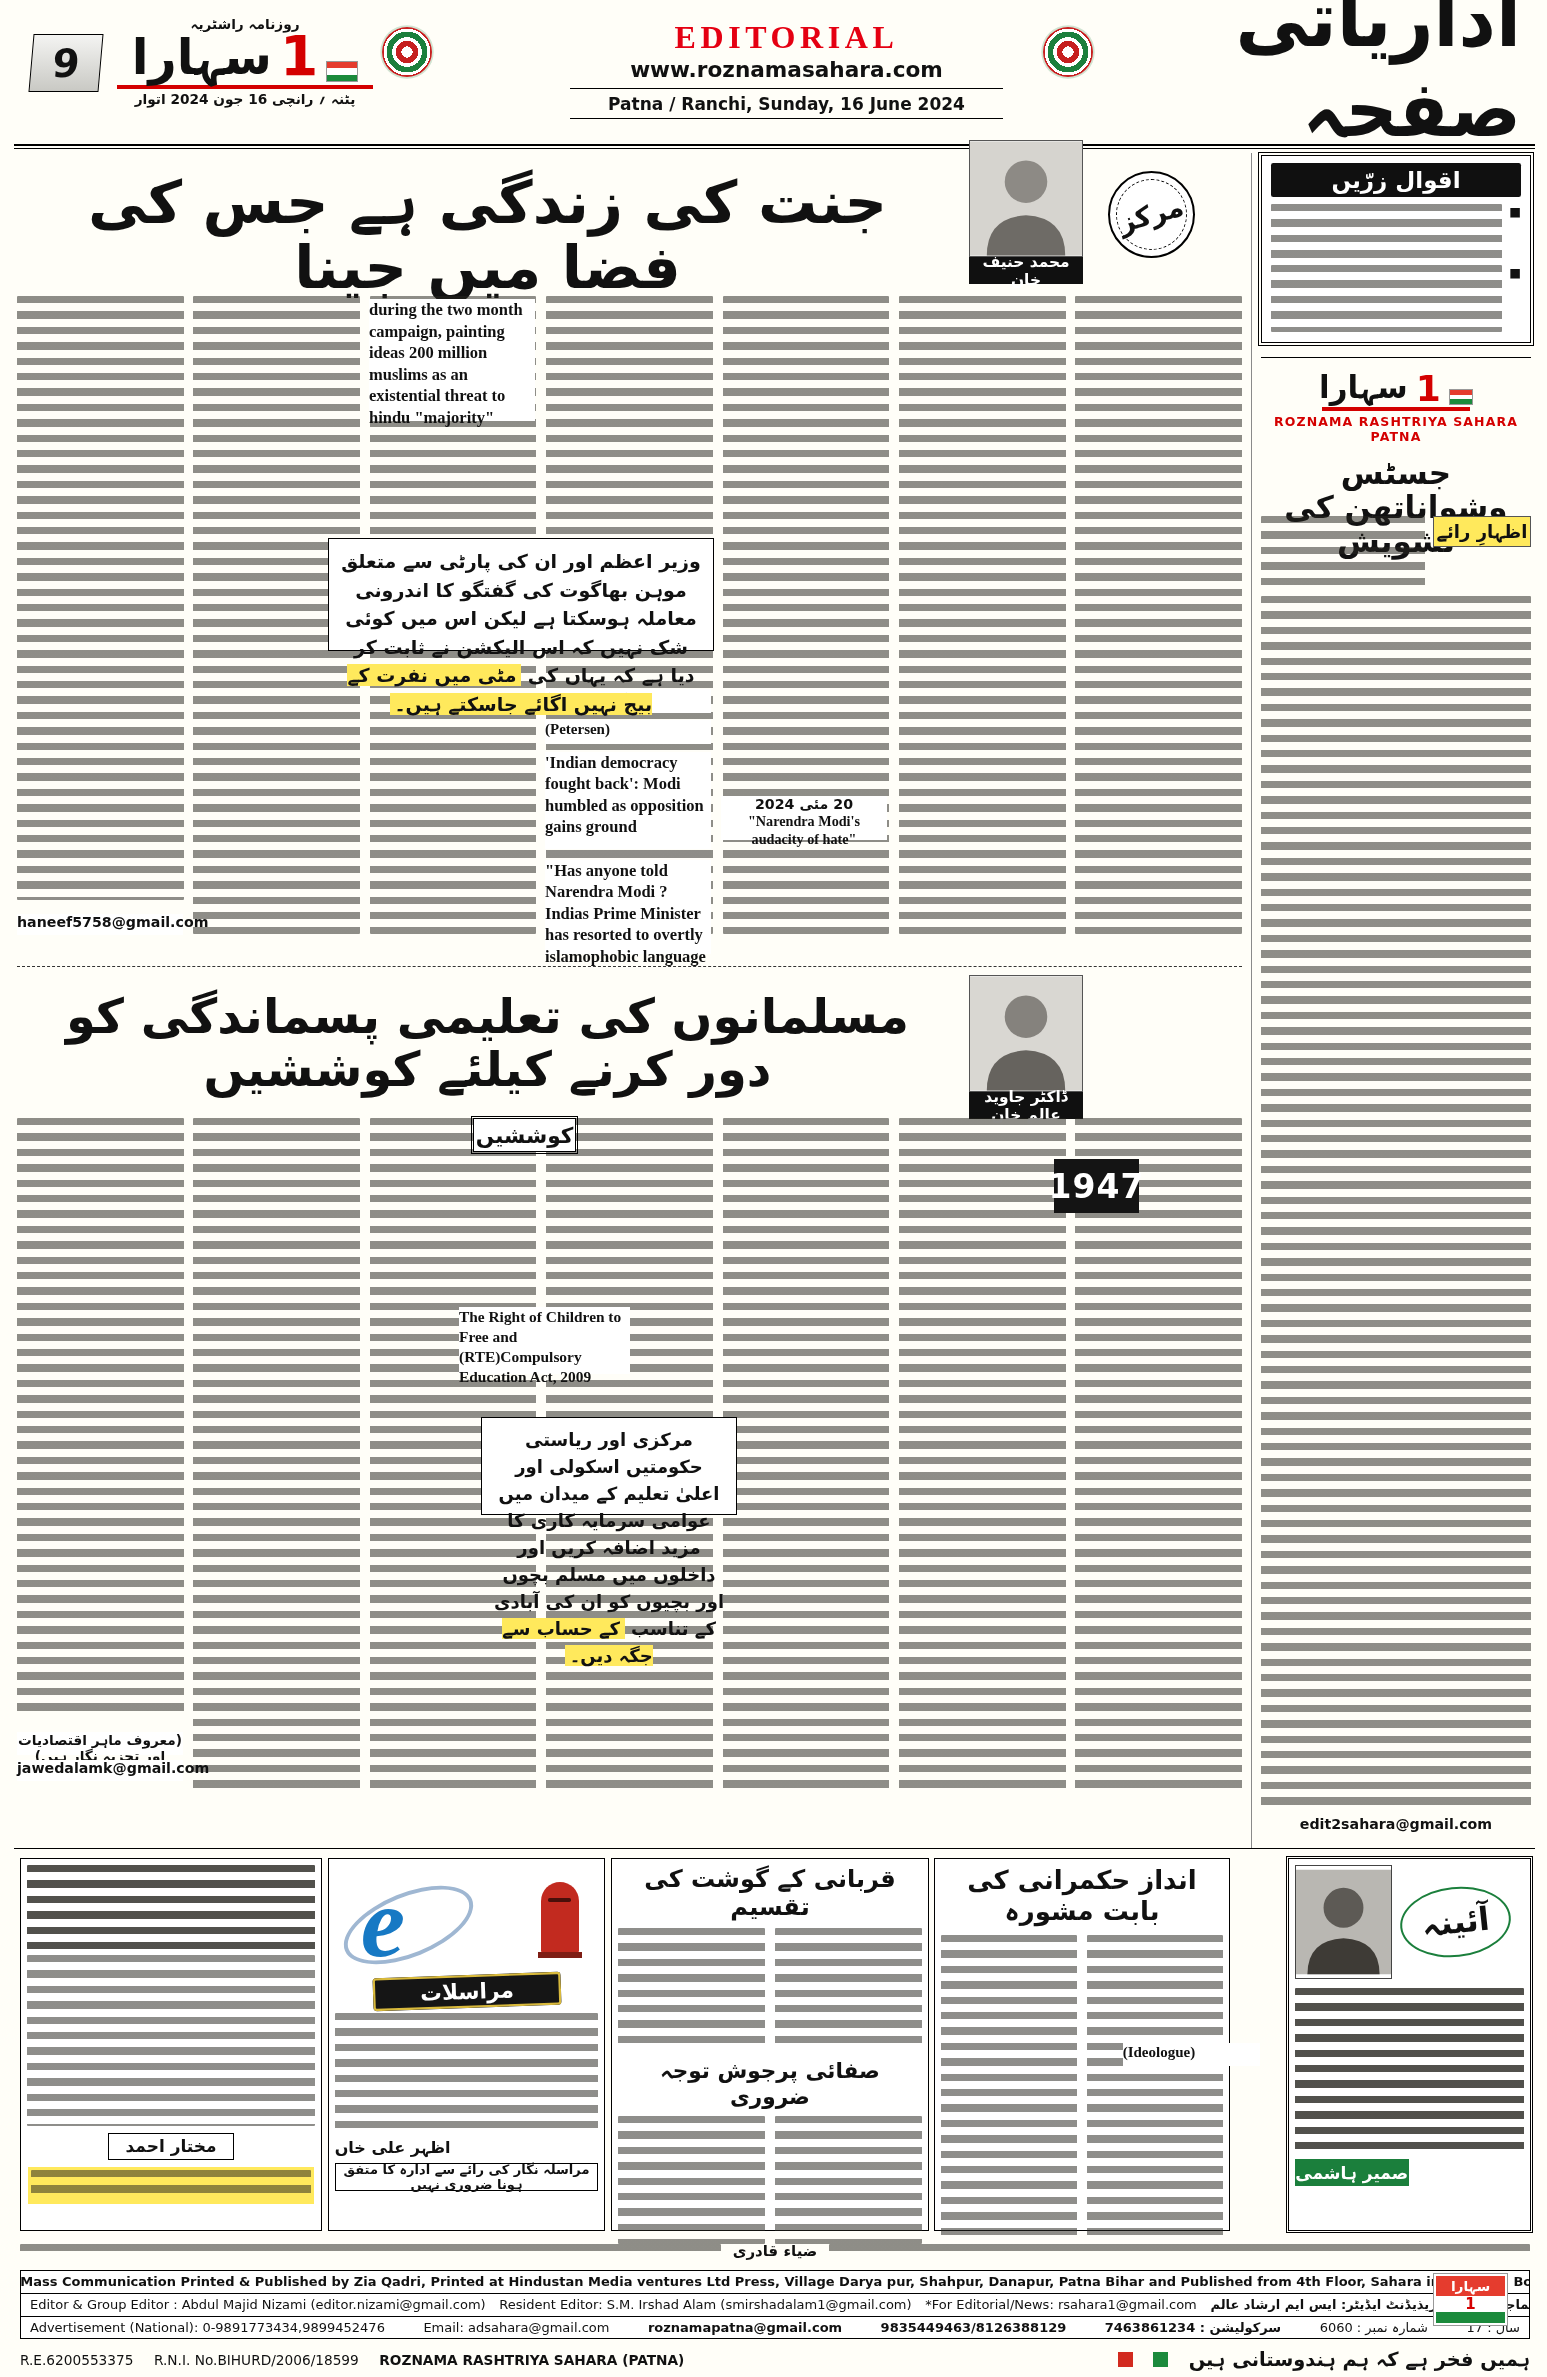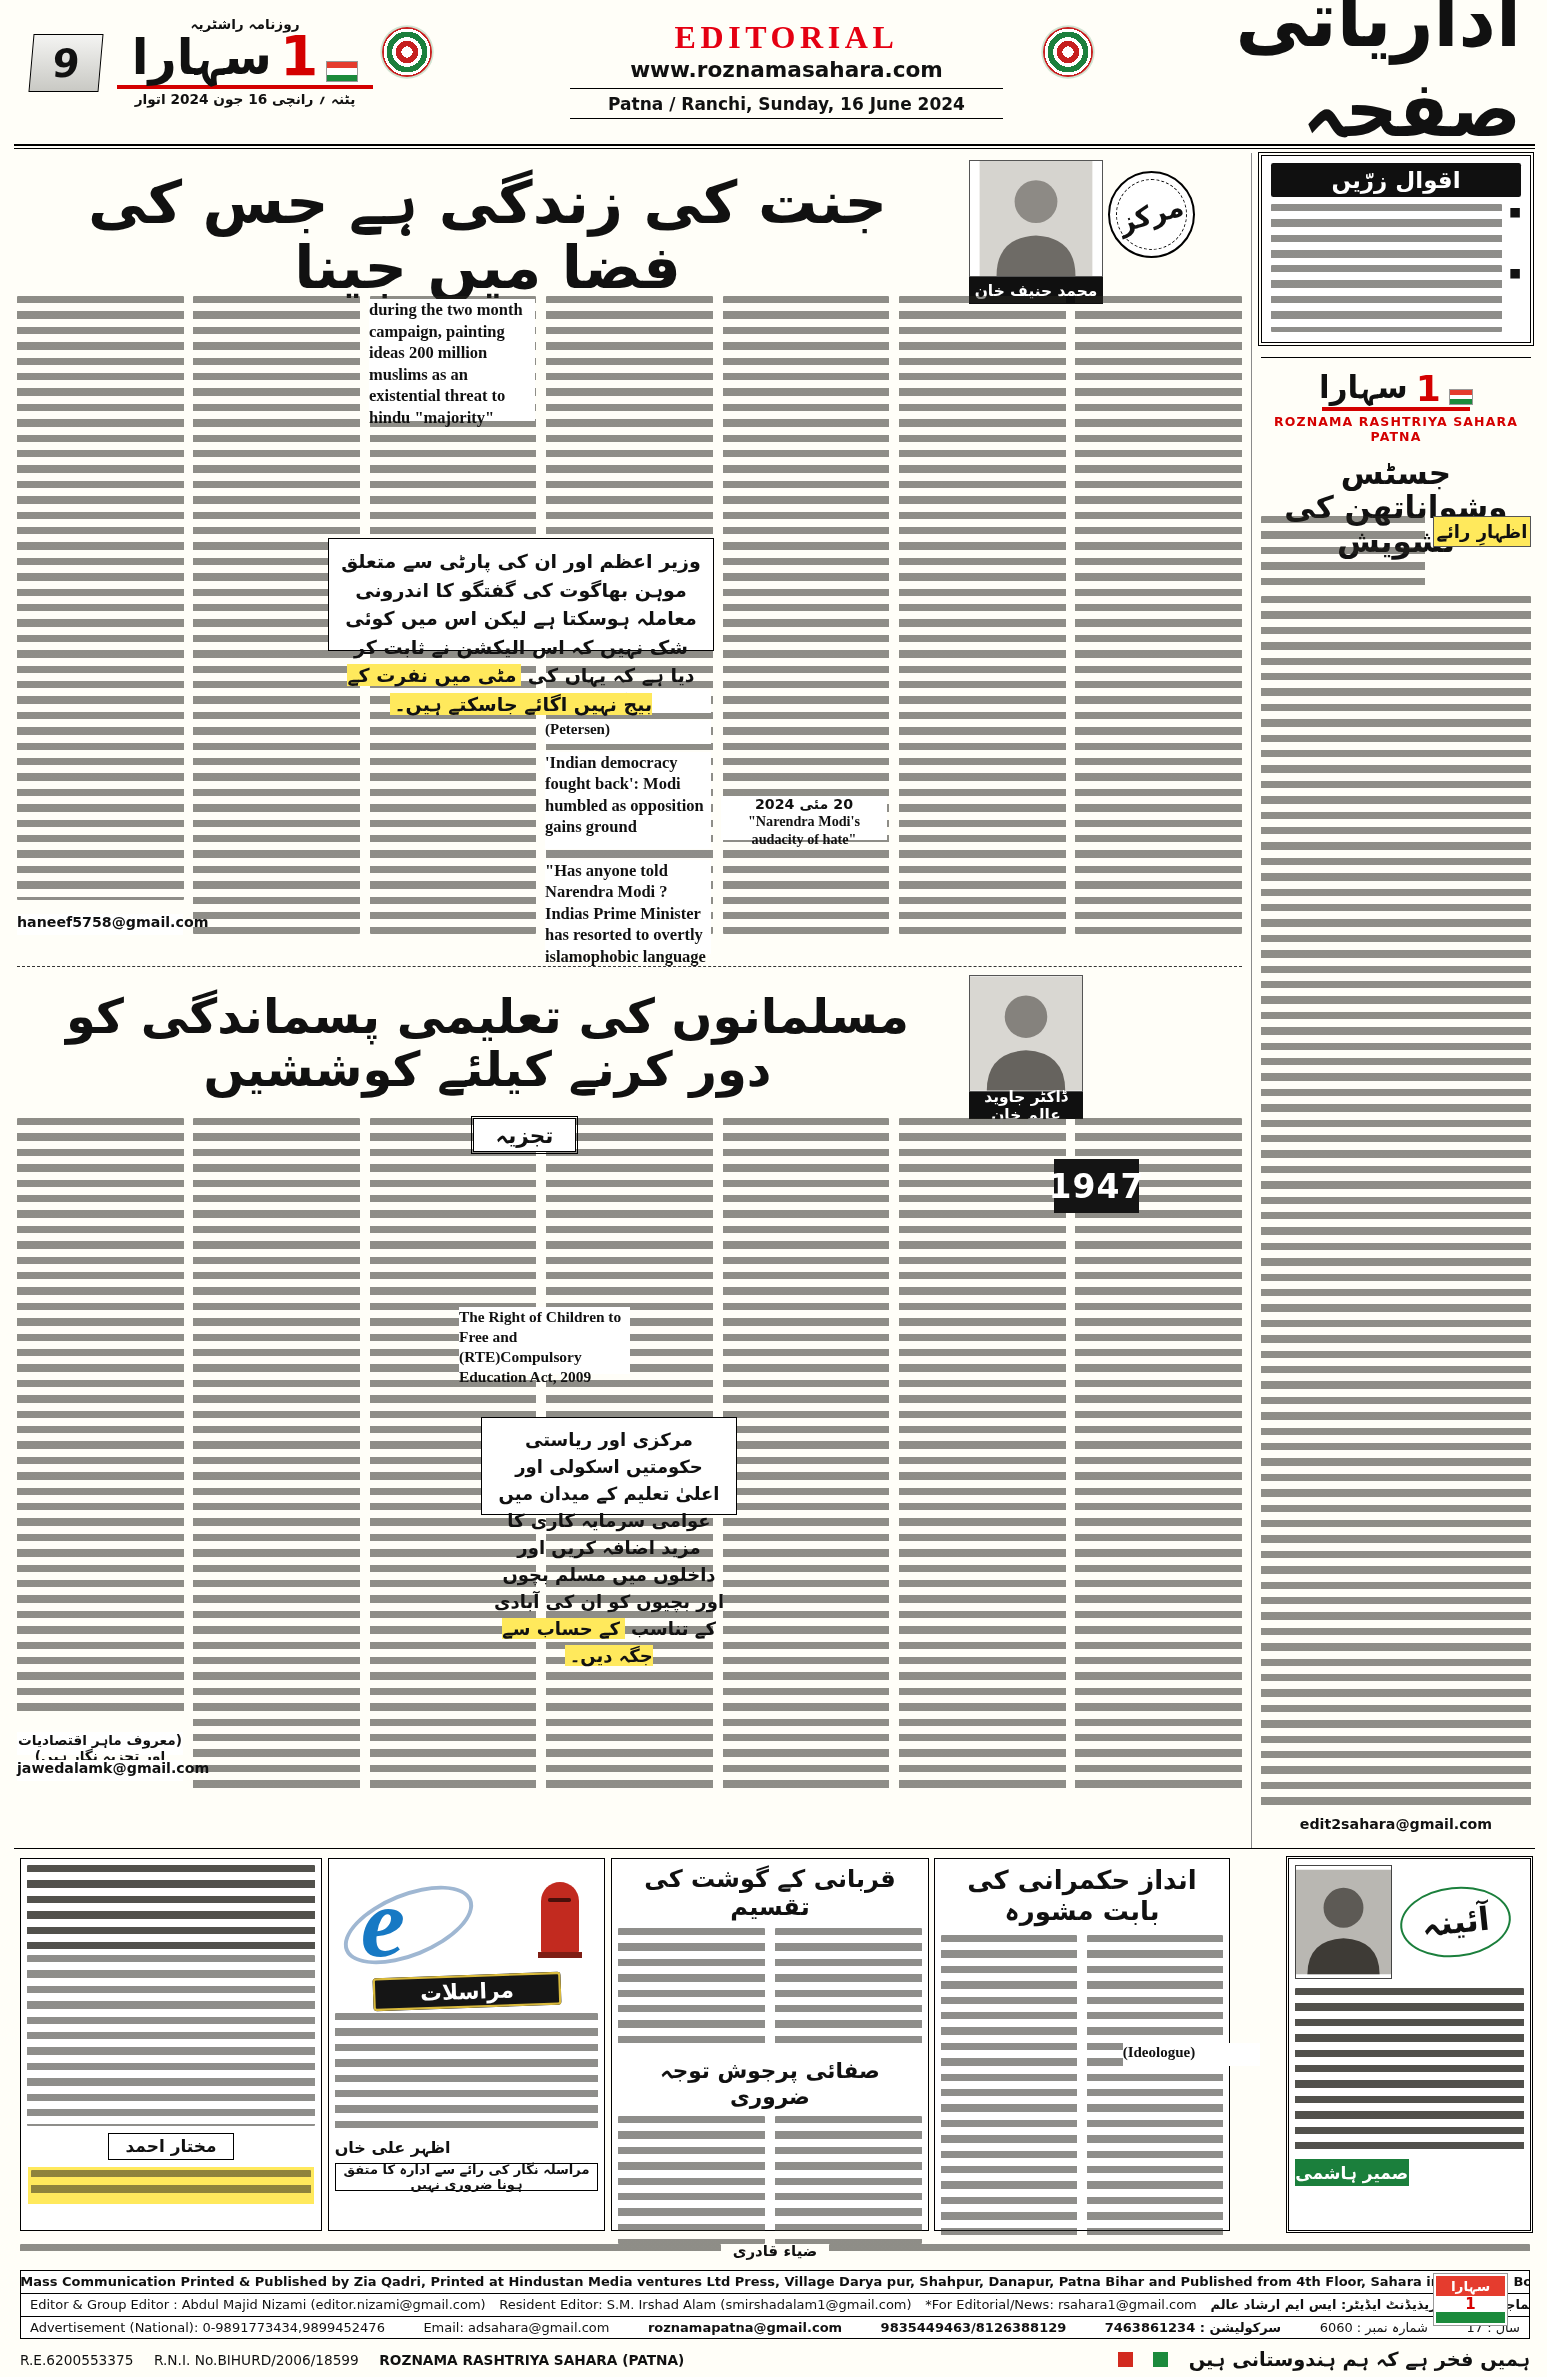--- a/index.html
+++ b/index.html
@@ -153,21 +153,21 @@
     <div style="display:flex;direction:rtl;gap:8px;align-items:flex-start;">
       <div class="tag-yel urdu" style="width:98px;height:31px;">اظہارِ رائے</div>
       <div class="tx" style="flex:1;height:73px;"></div>
     </div>
     <div class="tx" style="height:1212px;margin-top:6.8px;"></div>
     <div class="mail" style="margin-top:8px;">edit2sahara@gmail.com</div>
   </div>
 
   <div class="abs h1 urdu" style="left:23px;top:171px;width:929px;font-size:59px;">جنت کی زندگی ہے جس کی فضا میں جینا</div>
 
-  <div class="abs photo" style="left:969px;top:160px;width:134px;">
+  <div class="abs photo" style="left:969px;top:140px;width:114px;">
     <svg viewBox="0 0 100 102">
       <rect width="100" height="102" fill="#d6d4cf"></rect>
         <circle cx="50" cy="36" r="19" fill="#8d8a85"></circle>
       <path d="M15 102 Q15 68 50 66 Q85 68 85 102 Z" fill="#6e6b66"></path>
     </svg>
     <div class="pname urdu">محمد حنیف خان</div>
   </div>
 
   <div class="abs stamp">
     <span class="urdu">مرکز</span>
@@ -245,21 +245,21 @@
     <div class="col">
         <div class="tx" style="height:675px;"></div>
       </div>
     <div class="col">
         <div class="tx" style="height:675px;"></div>
       </div>
     <div class="col">
         <div class="tx" style="height:675px;"></div>
       </div>
 
-    <div class="ov tagbox urdu" style="left:456px;top:0;width:103px;height:34px;">تجزیہ</div>
+    <div class="ov tagbox urdu" style="left:456px;top:0;width:103px;height:34px;">کوششیں</div>
     <div class="ov y1947" style="left:1037px;top:41px;width:85px;height:54px;">1947</div>
     <div class="ov equote" style="left:442px;top:189px;width:171px;height:67px;font-size:15.4px;">The Right of Children to Free and (RTE)Compulsory Education Act, 2009</div>
 
     <div class="ov pull urdu" style="left:464px;top:299px;width:256px;height:98px;font-size:18px;z-index:3;">
       <span>مرکزی اور ریاستی حکومتیں اسکولی اور اعلیٰ تعلیم کے میدان میں عوامی سرمایہ کاری کا مزید اضافہ کریں اور داخلوں میں مسلم بچوں اور بچیوں کو ان کی آبادی کے تناسب</span>
       <span class="hl">کے حساب سے جگہ دیں۔</span>
     </div>
 
     <div class="ov urdu" style="left:0;top:614px;width:166px;height:23px;font-size:13.7px;font-weight:700;text-align:center;">(معروف ماہر اقتصادیات اور تجزیہ نگار ہیں)</div>
     <div class="ov mail" style="left:0;top:642px;width:166px;height:20.5px;">jawedalamk@gmail.com</div>

